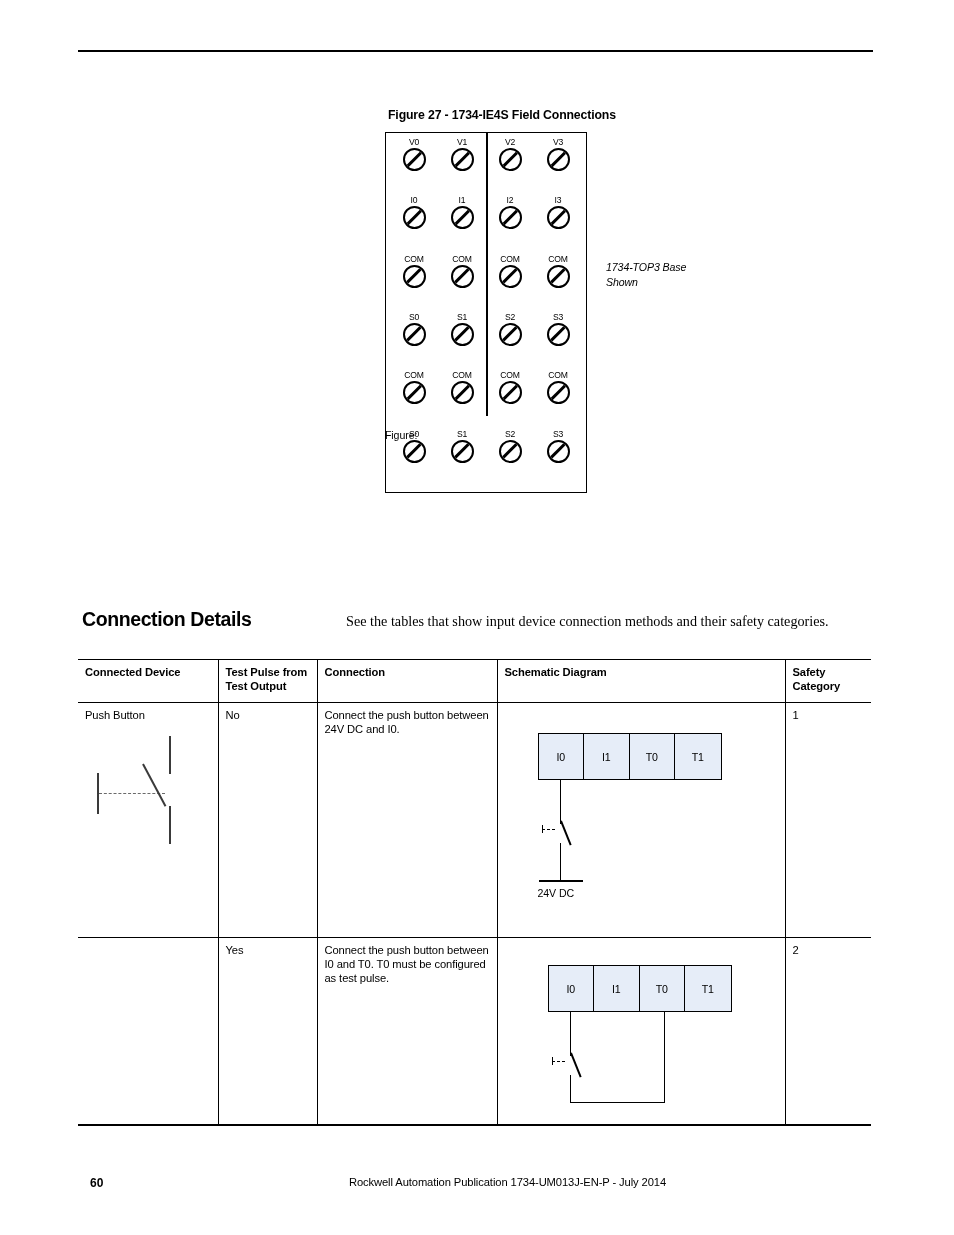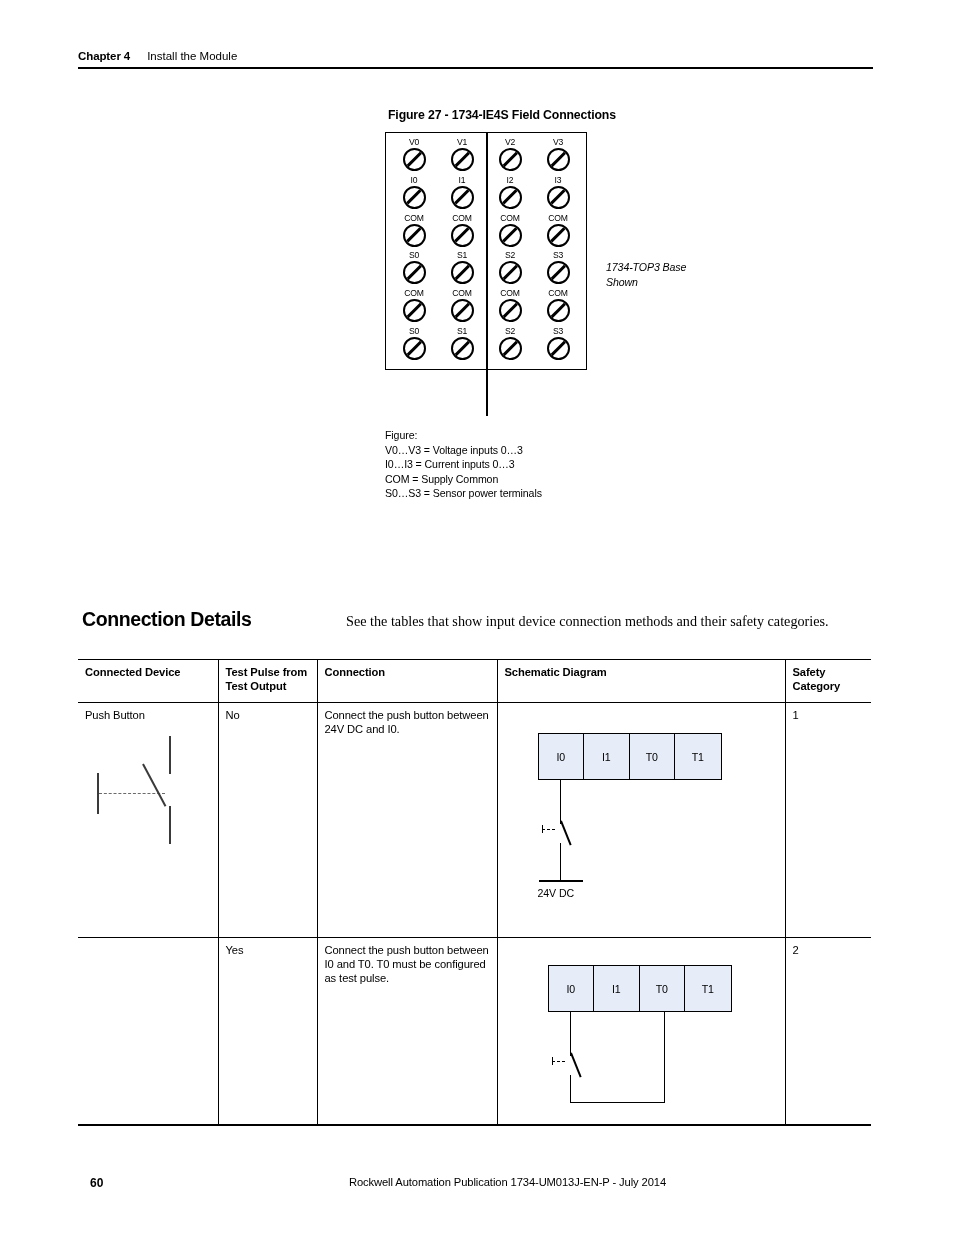--- a/index.html
+++ b/index.html
@@ -53,21 +53,21 @@
     padding-left: 44px;
   }
 
   .figure-body { position: relative; }
 
   .terminal-panel {
     position: absolute;
     left: 41px;
     top: 0px;
     width: 202px;
-    height: 238px;
+    height: 361px;
     border: 1.6px solid #000;
     background: #fff;
   }
   .terminal-divider {
     position: absolute;
     left: 100px;
     top: 0;
     width: 2.2px;
     height: 283px;
     background: #000;
@@ -316,24 +316,20 @@
     text-align: center;
     font-size: 11.2px;
     letter-spacing: -0.1px;
     padding-left: 64px;
   }
 </style>
 </head>
 <body>
 
 <div class="page-header">
-  <div class="header-row">
-    <span class="chapter-label">Chapter 4</span>
-    <span class="chapter-title">Install the Module</span>
-  </div>
   <div class="header-rule"></div>
 </div>
 
 <div class="figure-block">
   <div class="figure-caption">Figure 27 - 1734-IE4S Field Connections</div>
 
   <div class="figure-body">
 
     <div class="terminal-panel">
       <div class="terminal-grid" id="terminal-grid">
@@ -434,26 +430,20 @@
             <div class="screw"></div>
           </div>
         </div>
       <div class="terminal-divider"></div>
     </div>
 
     <div class="base-note">1734-TOP3 Base<br>Shown</div>
 
     <div class="where-block">
       <div>Figure:</div>
-      <div id="where-lines">
-          <div>V0…V3 = Voltage inputs 0…3</div>
-          <div>I0…I3 = Current inputs 0…3</div>
-          <div>COM = Supply Common</div>
-          <div>S0…S3 = Sensor power terminals</div>
-        </div>
     </div>
 
   </div>
 </div>
 
 <div class="section-heading">Connection Details</div>
 <div class="section-intro">See the tables that show input device connection methods and their safety categories.</div>
 
 <table class="conn-table">
   <colgroup>

